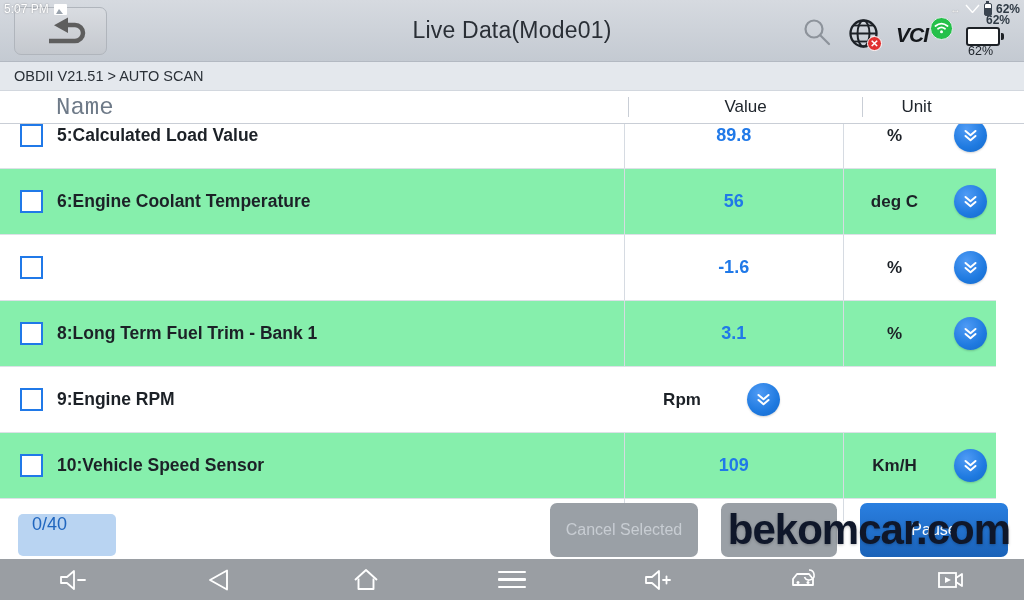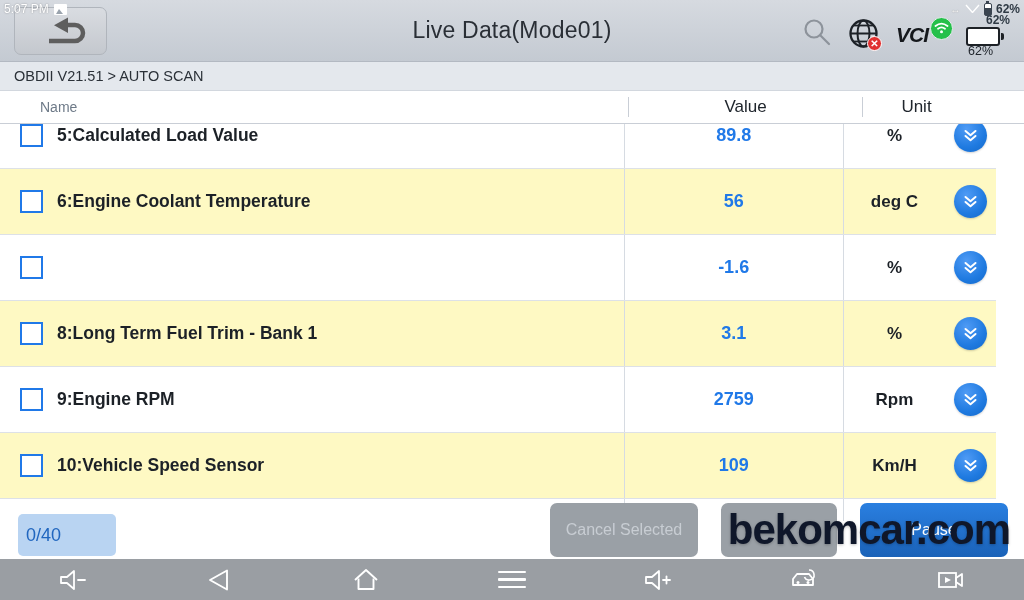--- a/index.html
+++ b/index.html
@@ -113,36 +113,36 @@
   .table { width:1024px; background:#fff; }
   .thead {
     height:33px; display:flex; align-items:center;
     border-bottom:1px solid #c9ced6; background:#ffffff;
   }
   .col-name  { width:628px; }
   .col-value { width:234px; text-align:center; }
   .col-unit  { width:108px; text-align:center; }
   .col-btn   { width:54px; }
 
-  .thead .col-name { padding-left:40px; font-size:14px; color:#6e7a88; }
+  .thead .col-name { padding-left:56px; font-size:24px; color:#6e7a88;font-family:Liberation Mono, monospace; }
   .thead .col-value, .thead .col-unit { font-size:17px; color:#20262d; }
   .thead .col-value { border-left:1px solid #c9ced6; }
   .thead .col-unit  { border-left:1px solid #c9ced6; }
 
   .rows-viewport {
     height:397px; overflow:hidden; position:relative;
   }
   .rows-inner { position:absolute; top:-21px; left:0; width:996px;font-weight:bold; }
 
   .row {
     height:66px; display:flex; align-items:center;
     border-bottom:1px solid #dde1e7;
   }
   .row.odd  { background:#ffffff; }
-  .row.even { background:#fef9c3; }
+  .row.even { background:#86efac; }
 
   .row .col-name {
     display:flex; align-items:center; gap:14px; padding-left:20px;
     font-size:17.5px; color:#1c2127; height:100%;
   }
   .chk {
     width:23px; height:23px; border:2px solid #2079e8; background:#ffffff;
     flex:none; cursor:pointer;
   }
   .row .col-value {
@@ -181,21 +181,21 @@
   .act-plain {
     background:#9aa0a6; color:#e9ecef; width:116px;
   }
   .act-primary {
     background:linear-gradient(to bottom,#2a7fe0,#1a62b8);
     color:#ffffff; width:148px;
   }
   .counter-badge {
     position:absolute; left:18px; bottom:44px; width:98px; height:42px;
     background:#b9d4f2; border-radius:5px; z-index:12;
-    display:flex; align-items:center; padding-left:8px;
+    display:flex; padding-left:14px;
     font-size:18px; color:#5c6875;margin-top:24px;
   }
   .counter-badge .z { color:#2066bf; }
 
   
   .navbar {
     position:absolute; left:0; bottom:0; width:1024px; height:41px;
     background:#9a9ea3; display:flex; align-items:center; z-index:20;
   }
   .nav-slot {
@@ -382,21 +382,20 @@
                 <path d="M3.5 9 L8.5 13.2 L13.5 9" fill="none" stroke="#ffffff" stroke-width="2" stroke-linecap="round" stroke-linejoin="round"></path>
               </svg>
             </span>
           </div>
         </div>
         <div class="row odd">
           <div class="col-name">
             <span class="chk"></span>
             <span>9:Engine RPM</span>
           </div>
-          <div class="col-value">2759</div>
           <div class="col-unit">Rpm</div>
           <div class="col-btn">
             <span class="chev-btn">
               <svg width="17" height="17" viewBox="0 0 17 17">
                 <path d="M3.5 4 L8.5 8.2 L13.5 4" fill="none" stroke="#ffffff" stroke-width="2" stroke-linecap="round" stroke-linejoin="round"></path>
                 <path d="M3.5 9 L8.5 13.2 L13.5 9" fill="none" stroke="#ffffff" stroke-width="2" stroke-linecap="round" stroke-linejoin="round"></path>
               </svg>
             </span>
           </div>
         </div>

